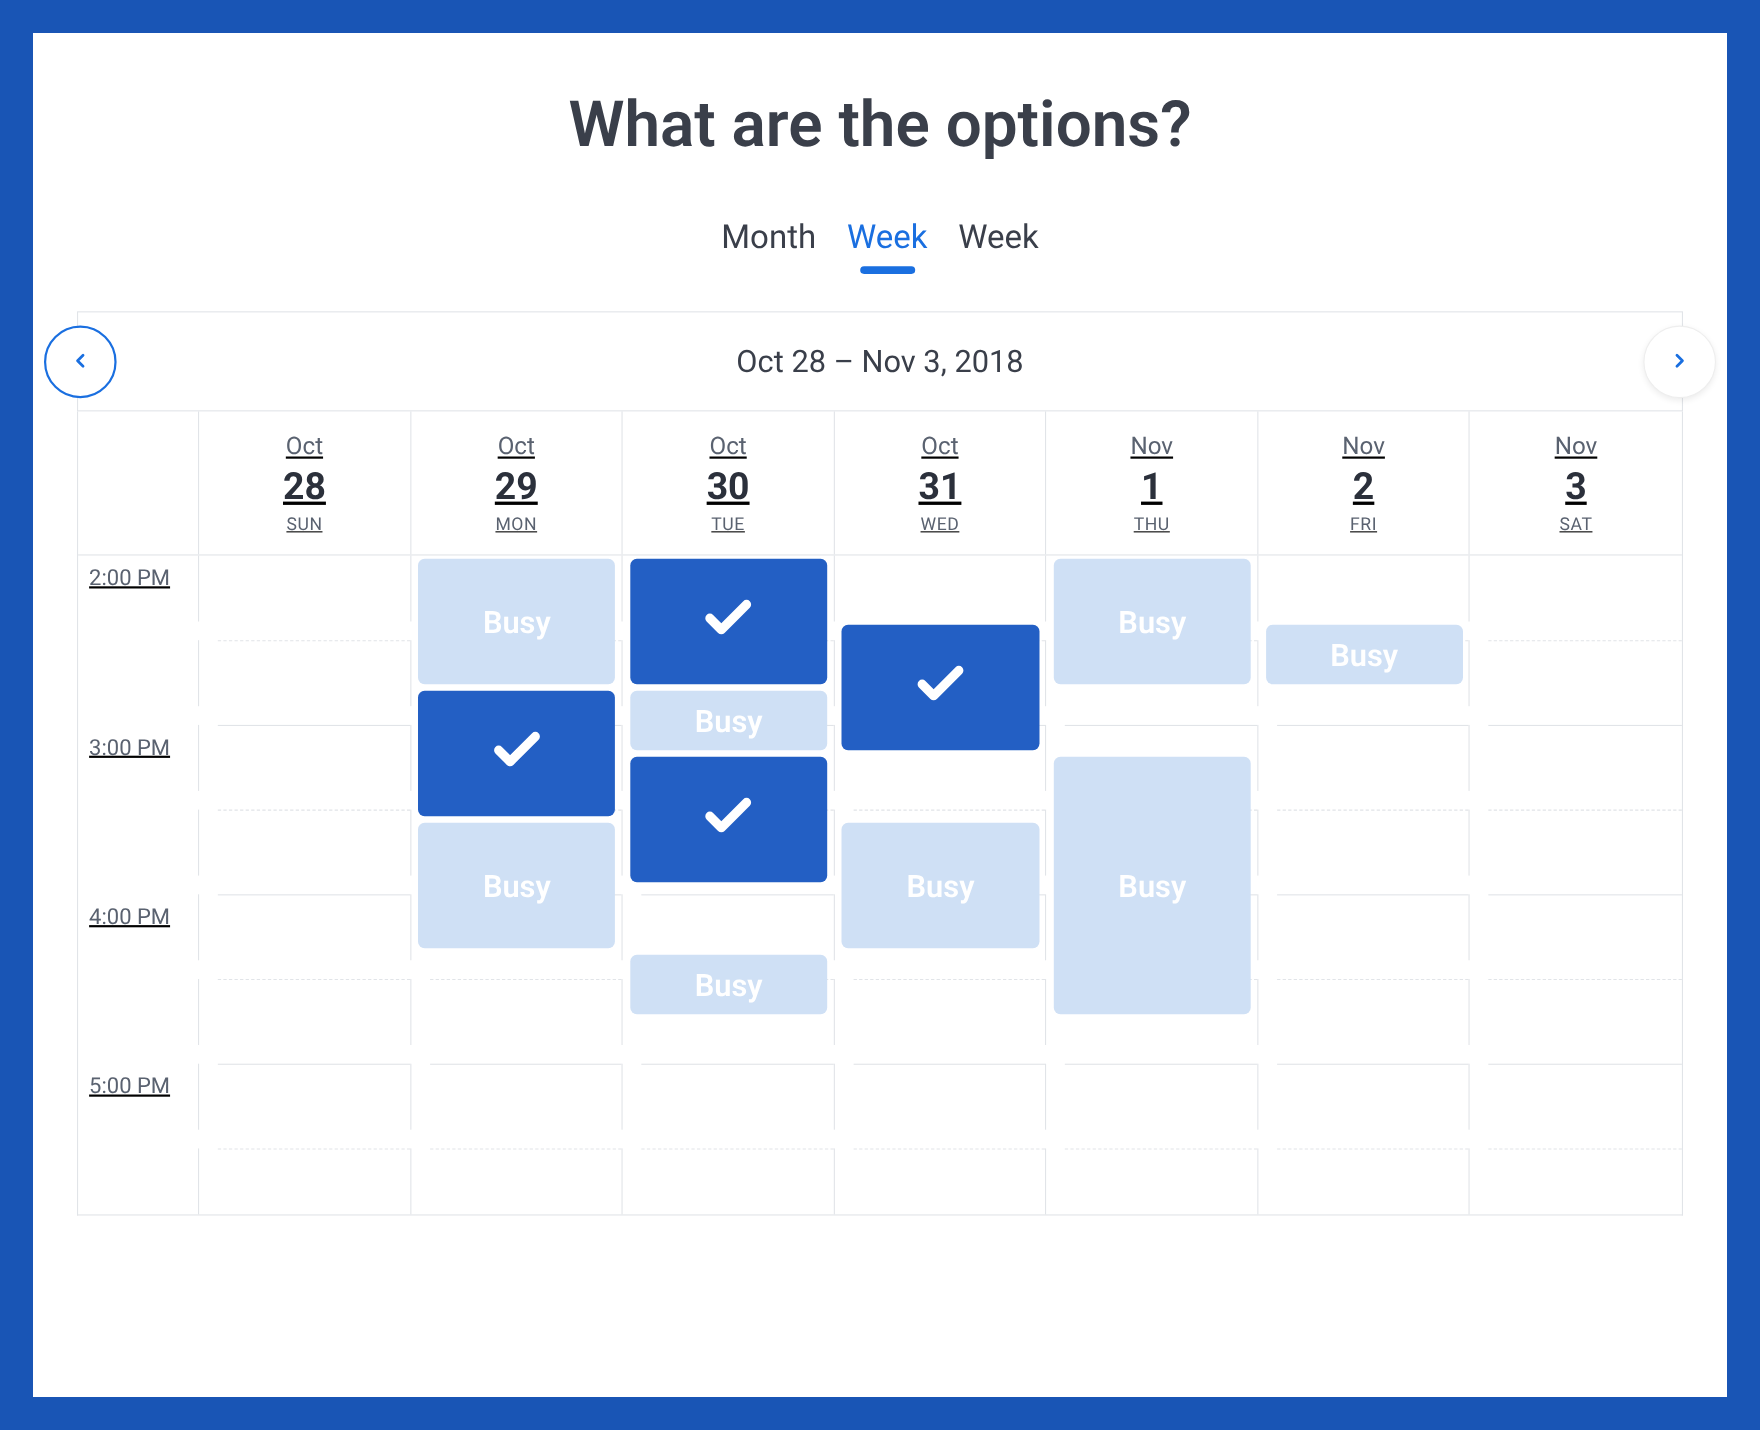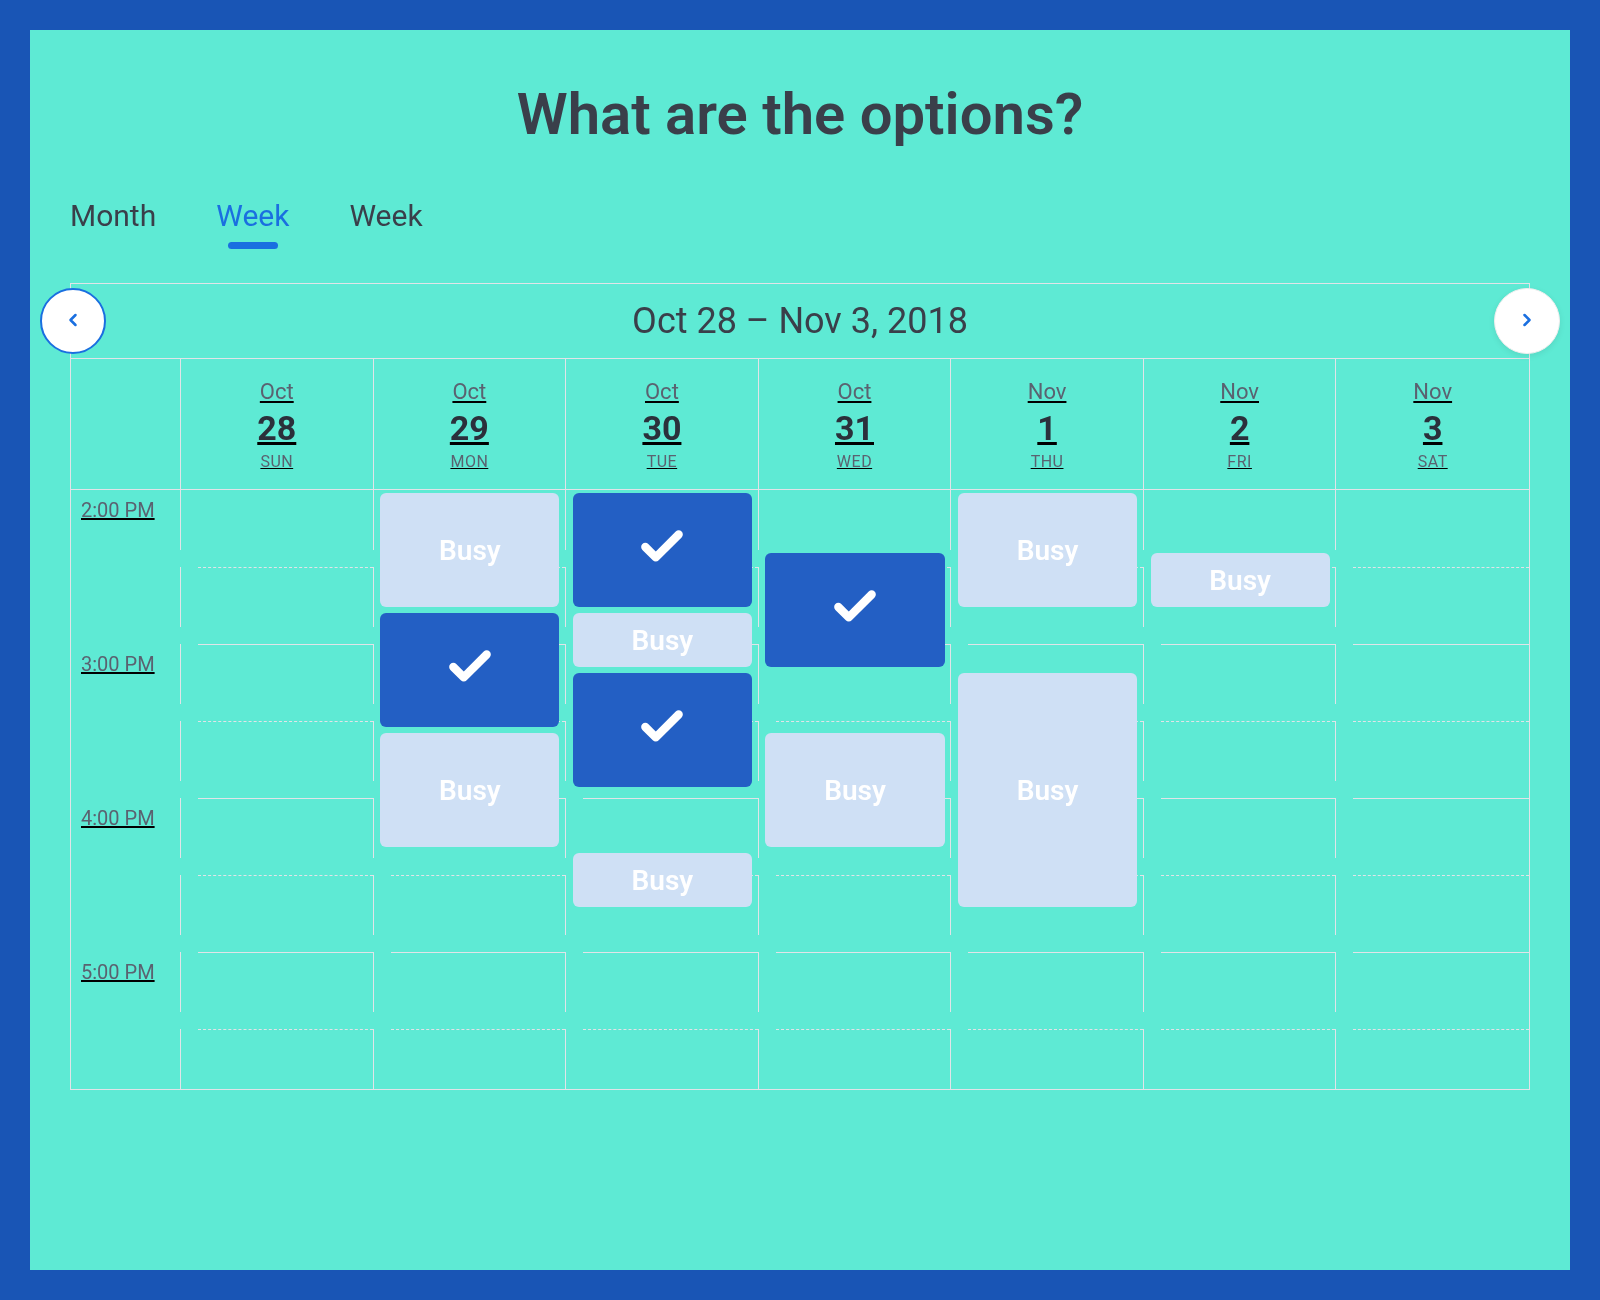--- a/index.html
+++ b/index.html
@@ -4,36 +4,37 @@
 <style>
 * { box-sizing: border-box; margin: 0; padding: 0; }
 body {
   font-family: -apple-system, BlinkMacSystemFont, "Segoe UI", Roboto, sans-serif;
   background: #1955b5;
   padding: 30px;
   width: 1600px;
   height: 1300px;
 }
 .panel {
-  background: #5eead4;
+  background: #ffffff;
   width: 100%;
   height: 100%;
   padding: 50px 40px 0 40px;
   overflow: hidden;
 }
 h1.title {
   text-align: center;
   font-size: 58px;
   font-weight: 600;
   color: #3a3f4a;
   margin-bottom: 50px;
 }
 .tabs {
   display: flex;
-  gap: 60px;
+  justify-content: center;
+  gap: 28px;
   margin-bottom: 40px;
 }
 .tab {
   font-size: 30px;
   color: #3a3f4a;
   cursor: pointer;
   padding-bottom: 10px;
   position: relative;
 }
 .tab.active {
@@ -50,22 +51,22 @@
   height: 7px;
   background: #1a6fe0;
   border-radius: 4px;
 }
 .range-wrap {
   position: relative;
 }
 .range-bar {
   border: 1px solid #e1e4e8;
   text-align: center;
-  padding: 16px 0;
-  font-size: 36px;
+  padding: 28px 0;
+  font-size: 28px;
   color: #3a3f4a;
 }
 .nav-btn {
   position: absolute;
   top: 50%;
   transform: translateY(-50%);
   width: 66px;
   height: 66px;
   border-radius: 50%;
   background: #fff;

